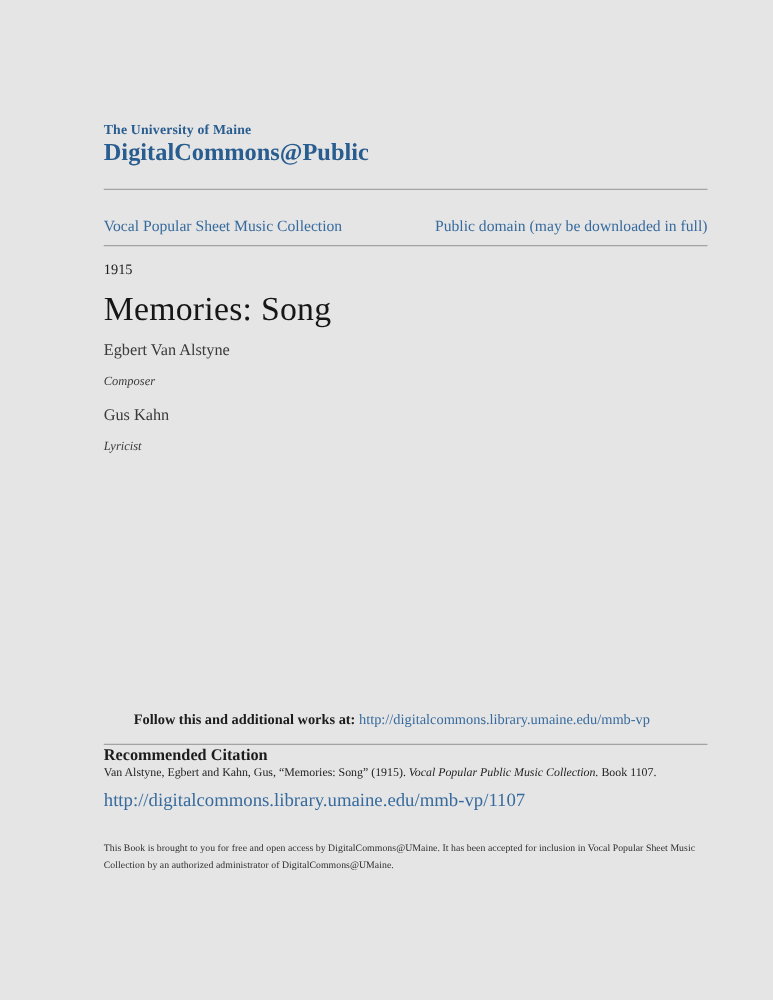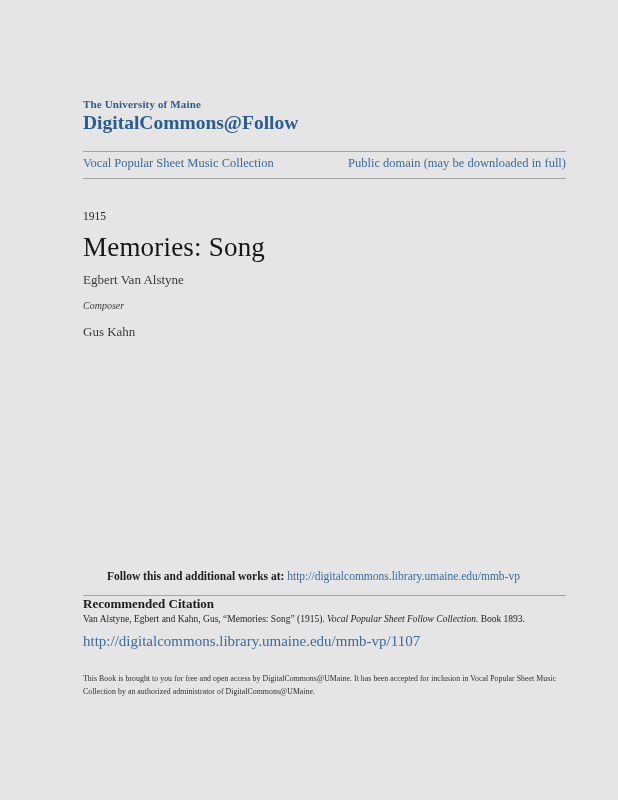--- a/index.html
+++ b/index.html
@@ -22,21 +22,21 @@
   }
   .site-name {
     font-size: 19.5px; font-weight: bold;
     color: var(--header-blue); line-height: 1.15;
   }
   
   .collection-section {
     position: absolute; left: 83px; top: 151px; width: 483px;
     border-top: 1px solid var(--rule-gray);
     border-bottom: 1px solid var(--rule-gray);
-    padding: 4px 0 8px;
+    padding: 22px 0 8px;
     display: flex; justify-content: space-between; align-items: baseline;
     font-size: 12.5px; line-height: 1.15;
   }
   .collection-section a, .collection-section span { color: var(--link-blue); }
   .collection-section a { text-decoration: none; }
   
   .doc-meta { position: absolute; left: 83px; top: 209px; width: 483px; }
   .year { font-size: 11.5px; color: #1c1c1c; line-height: 14px; }
   .title {
     margin: 9px 0 0; font-size: 27px; font-weight: normal;
@@ -60,44 +60,45 @@
     line-height: 13px; letter-spacing: .05px;
   }
 </style>
 </head>
 <body>
 
 <div class="page">
 
   <div class="header">
     <div class="institution">The University of Maine</div>
-    <div class="site-name">DigitalCommons@Follow</div>
+    <div class="site-name">DigitalCommons@Public</div>
   </div>
 
   <div class="collection-section">
     <a class="doc-link">Vocal Popular Sheet Music Collection</a>
     <span>Public domain (may be downloaded in full)</span>
   </div>
 
   <div class="doc-meta">
     <div class="year">1915</div>
     <h1 class="title">Memories: Song</h1>
     <div class="contributor">
       <div class="contrib-name">Egbert Van Alstyne</div>
       <div class="contrib-role">Composer</div>
     </div>
     <div class="contributor">
       <div class="contrib-name">Gus Kahn</div>
+      <div class="contrib-role">Lyricist</div>
     </div>
   </div>
 
   <div class="bottom">
     <div class="follow-line">
       <span class="follow-label">Follow this and additional works at: </span><a class="doc-link">http://digitalcommons.library.umaine.edu/mmb-vp</a>
     </div>
     <hr class="rule3">
     <div class="cit-heading">Recommended Citation</div>
-    <p class="cit-text"><span>Van Alstyne, Egbert and Kahn, Gus, “Memories: Song” (1915). </span><em>Vocal Popular Sheet Follow Collection.</em><span> Book 1893.</span></p>
+    <p class="cit-text"><span>Van Alstyne, Egbert and Kahn, Gus, “Memories: Song” (1915). </span><em>Vocal Popular Public Music Collection.</em><span> Book 1107.</span></p>
     <a class="doc-link cit-url">http://digitalcommons.library.umaine.edu/mmb-vp/1107</a>
     <p class="footer-note">This Book is brought to you for free and open access by DigitalCommons@UMaine. It has been accepted for inclusion in Vocal Popular Sheet Music Collection by an authorized administrator of DigitalCommons@UMaine.</p>
   </div>
 
 </div>
 
 </body></html>

